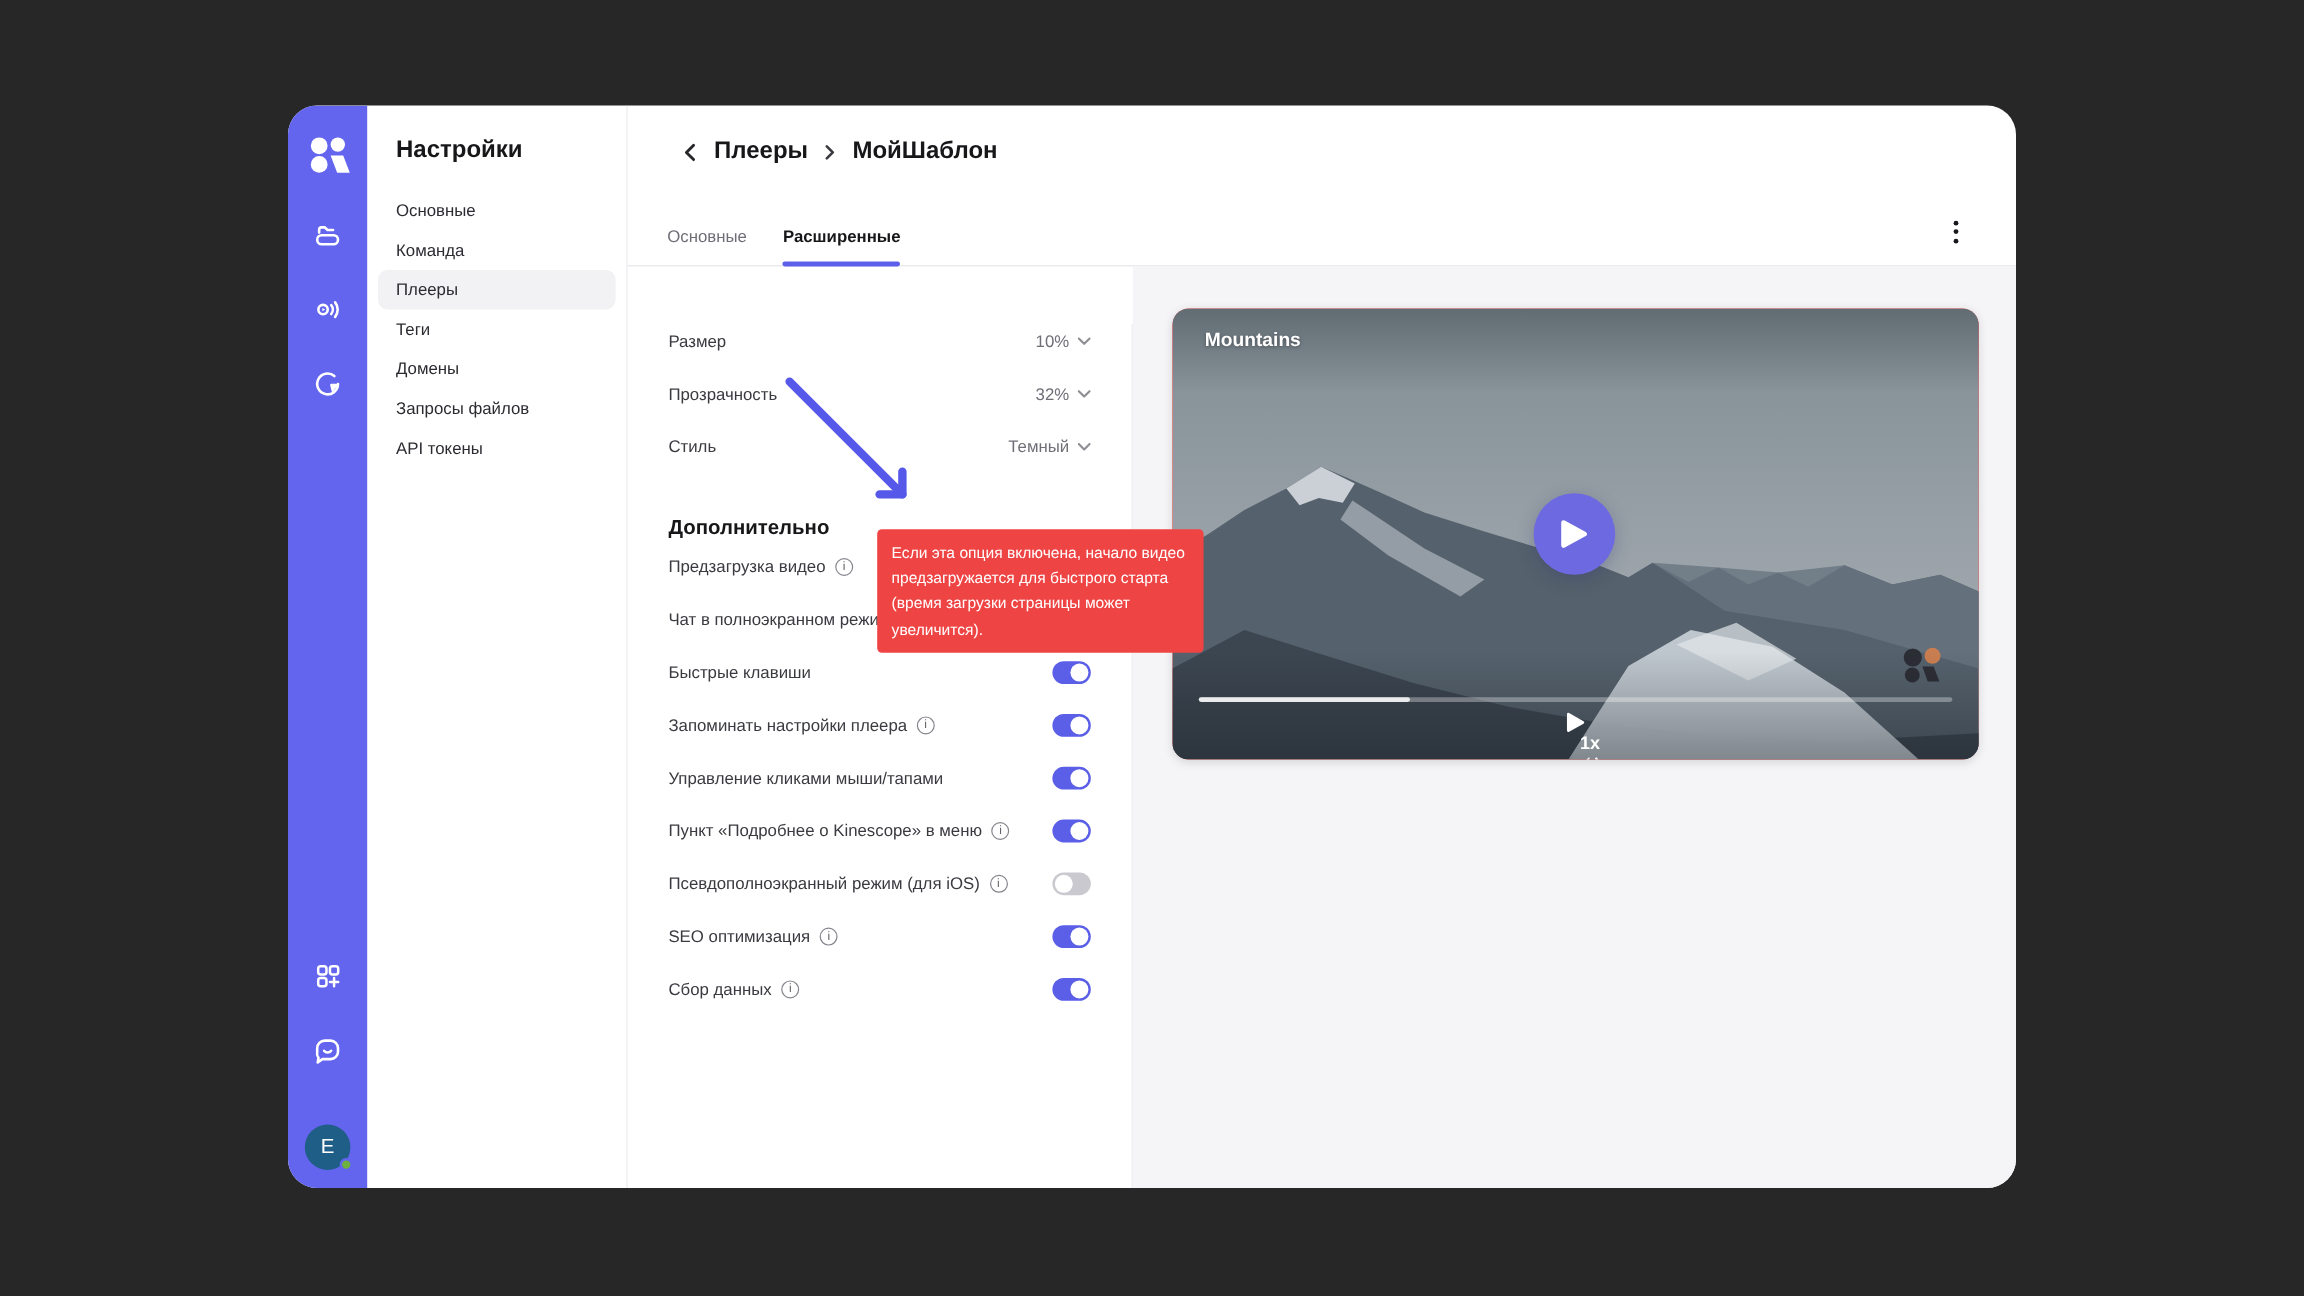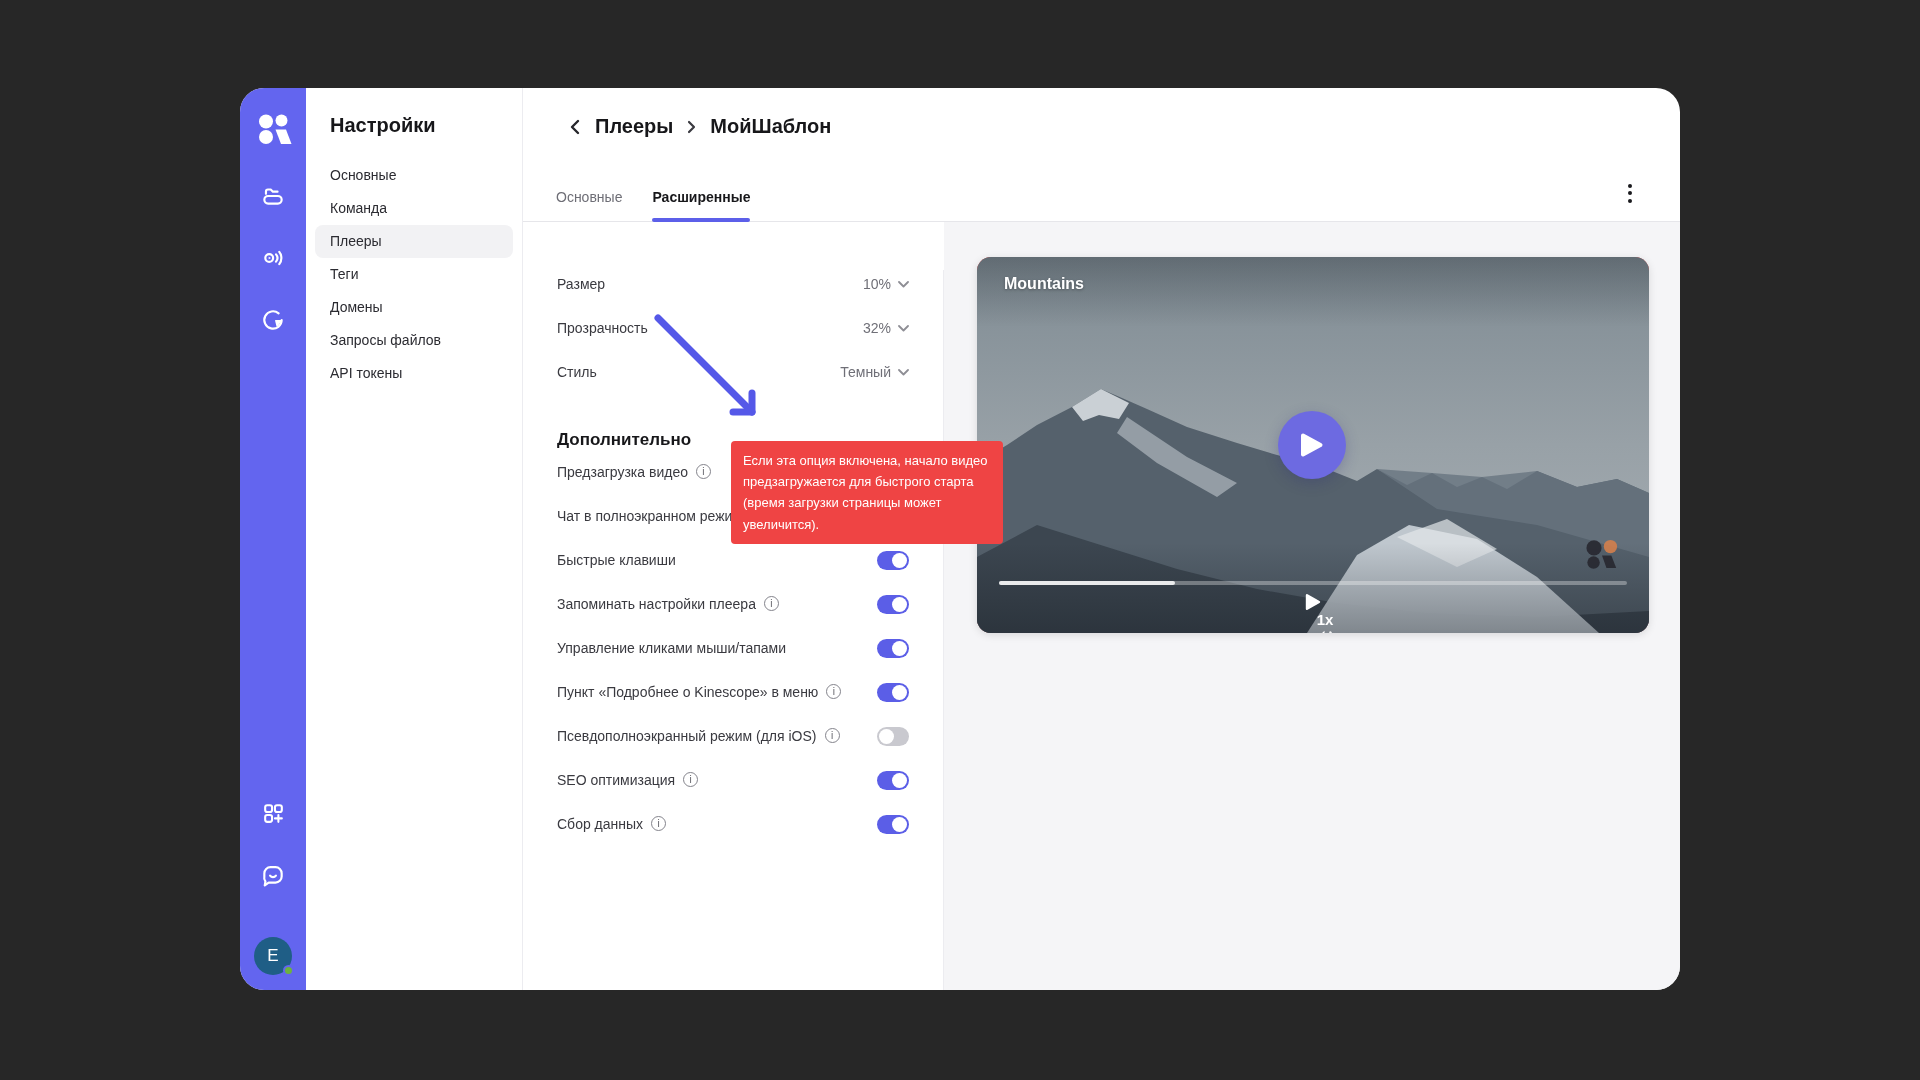--- a/index.html
+++ b/index.html
@@ -51,21 +51,21 @@
 
   
   .settings { width:421px; flex:0 0 421px; border-right:1px solid #ececf0; padding:0 34px;margin-top:48px; }
   .sel-row { height:44px; display:flex; align-items:center; justify-content:space-between; }
   .sel-row:first-child { margin-top:-8px; }
   .sel-label { font-size:14px; color:#3a3a40; }
   .sel-value { display:flex; align-items:center; gap:7px; font-size:14px; color:#6f6f77; cursor:pointer; }
   .section-title { font-size:17px; font-weight:700; color:#17171a; margin-top:36px; }
   .tog-row { height:44px; display:flex; align-items:center; justify-content:space-between; }
   .tog-row:first-of-type { margin-top:27px; }
-  .tog-label { display:flex; align-items:flex-start; gap:8px; font-size:14px; color:#3a3a40; white-space:nowrap; }
+  .tog-label { display:flex; align-items:flex-end; gap:8px; font-size:14px; color:#3a3a40; white-space:nowrap; }
   .info { width:15px; height:15px; border:1.4px solid #84848c; border-radius:50%; color:#5f5f66;
           font-size:10px; line-height:12px; display:inline-flex; align-items:center; justify-content:center;
           font-style:normal; cursor:pointer; flex:0 0 15px; }
   .toggle { position:relative; width:32px; height:19px; border-radius:10px; background:#c9c9cf;
             cursor:pointer; flex:0 0 32px; transition:none; }
   .toggle .knob { position:absolute; top:2px; left:2px; width:15px; height:15px; border-radius:50%; background:#fff; }
   .toggle.on { background:#5b5ee7; }
   .toggle.on .knob { left:auto; right:2px; }
 
   

